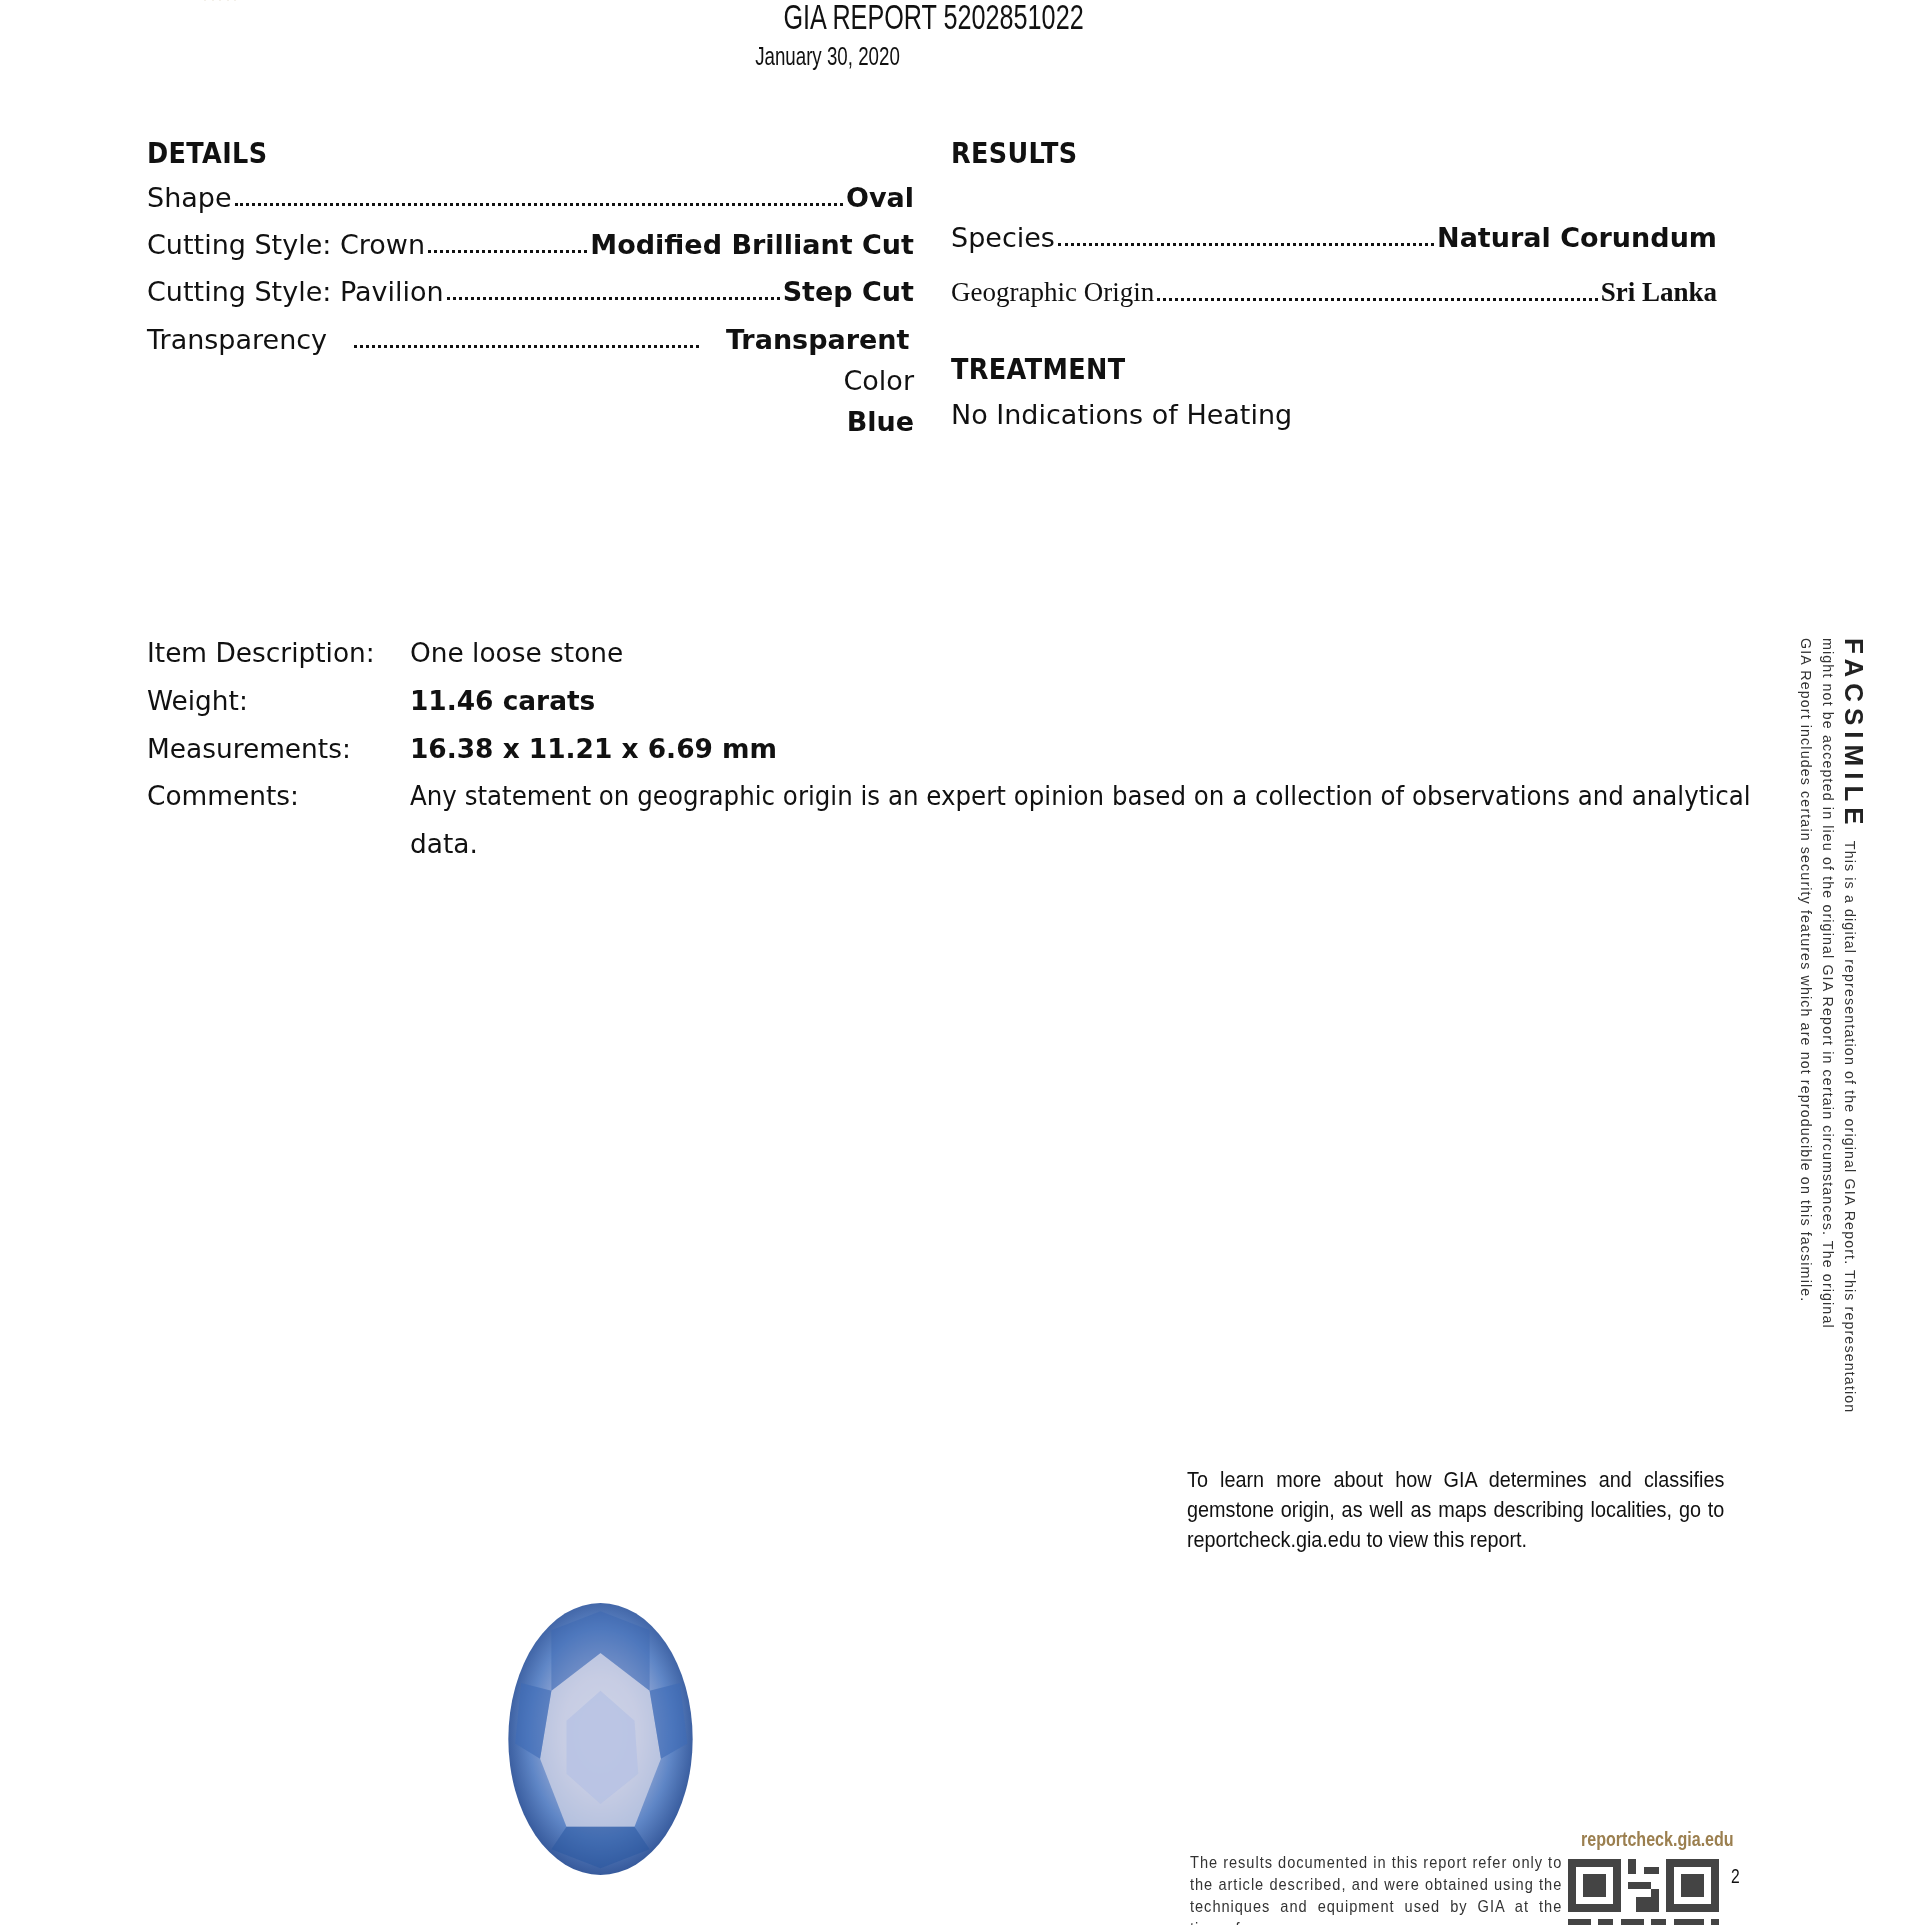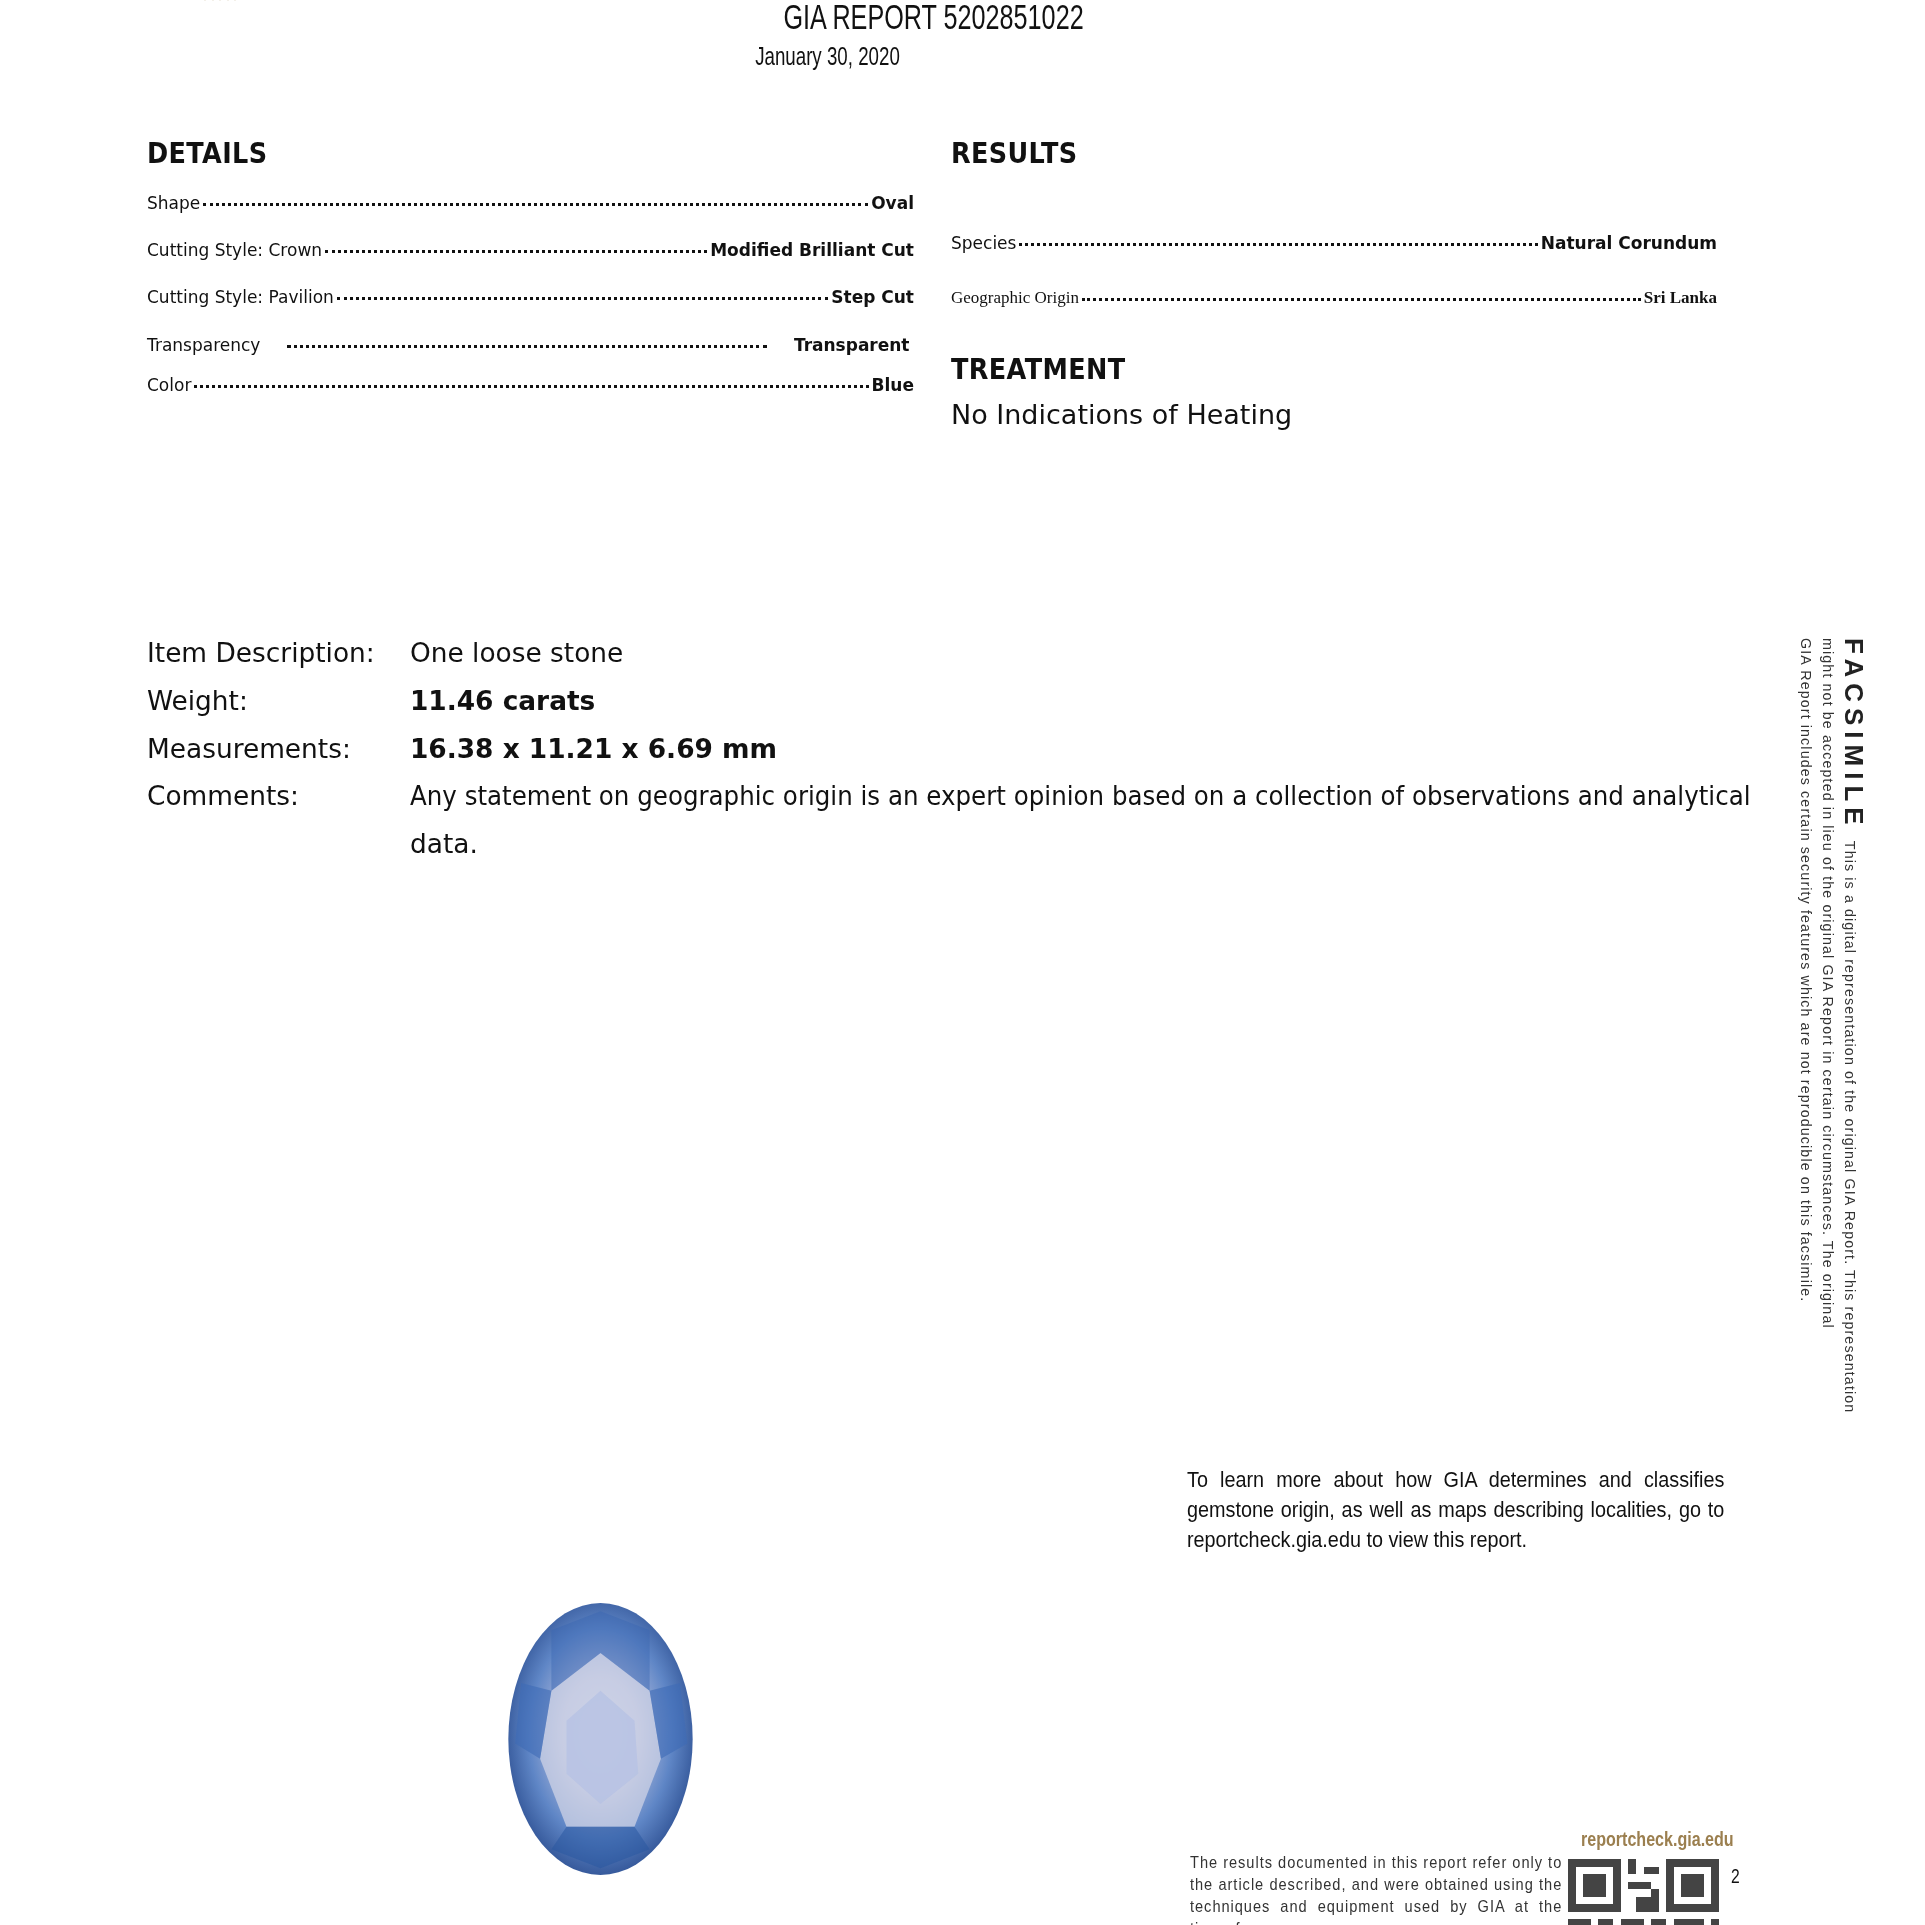--- a/index.html
+++ b/index.html
@@ -4,21 +4,21 @@
 <style>
   html, body { margin:0; padding:0; background:#ffffff; }
   body { width:1926px; height:1926px; position:relative; overflow:hidden; font-family:"DejaVu Sans", sans-serif; color:#111; }
   .abs { position:absolute; }
   .logo-mark { left:202px; top:-6px; width:33px; height:9px; display:flex; gap:1.5px; }
   .logo-mark span { display:block; width:0; height:0; border-left:3px solid transparent; border-right:3px solid transparent; border-top:7.6px solid #c9b99a; }
   .title { left:725px; top:-3px; font-size:35px; white-space:nowrap; transform:scaleX(0.72); font-family:"Liberation Sans", sans-serif; letter-spacing:0px; }
   .date { left:727px; top:41px; font-size:26px; white-space:nowrap; transform:scaleX(0.72); font-family:"Liberation Sans", sans-serif; }
   .section-h { font-size:29px; font-weight:bold; letter-spacing:0.4px; font-family:"DejaVu Sans", sans-serif; transform:scaleX(0.88); transform-origin:left top; white-space:nowrap; }
   .col { position:absolute; }
-  .row { position:absolute; left:0; right:0; height:38px; display:flex; align-items:flex-end; font-size:17px; white-space:nowrap; }
+  .row { position:absolute; left:0; right:0; height:38px; display:flex; align-items:flex-end; font-size:27px; white-space:nowrap; }
   .row .lbl { flex:0 0 auto; font-weight:normal; }
   .row .dots { flex:1 1 auto; border-bottom:3px dotted #111; margin:0 3px 6.8px 3px; height:0; }
   .row .val { flex:0 0 auto; font-weight:bold; }
   .treat-text { font-size:27px; white-space:nowrap; }
   .info-lbl { position:absolute; left:147px; font-size:26.4px; white-space:nowrap; }
   .info-val { position:absolute; left:410px; font-size:26.4px; white-space:nowrap; }
   .info-val.bold { font-weight:bold; }
   .facs { left:1865px; top:638px; width:680px; height:76px; transform:rotate(90deg); transform-origin:left top; font-family:"Liberation Sans", sans-serif; color:#333; }
   .facs .word { font-size:26px; letter-spacing:6px; font-weight:bold; color:#222; }
   .facs .line { font-size:14.3px; letter-spacing:1.1px; white-space:nowrap; line-height:22px; }
@@ -58,21 +58,21 @@
   <div class="row" style="top:94px;">
     <span class="lbl">Cutting Style: Pavilion</span>
     <span class="dots"></span>
     <span class="val">Step Cut</span>
   </div>
   <div class="row" style="top:142px; right:4.5px;gap:24px;">
     <span class="lbl">Transparency</span>
     <span class="dots"></span>
     <span class="val">Transparent</span>
   </div>
-  <div class="row" style="top:182px;">
+  <div class="row" style="top:190px;flex-direction:column;">
     <span class="lbl">Color</span>
     <span class="dots"></span>
     <span class="val">Blue</span>
   </div>
 </div>
 
 <div class="abs section-h" style="left:951px; top:136px;">RESULTS</div>
 <div class="col" style="left:951px; top:175px; width:766px; height:151px;">
   <div class="row" style="top:4px;margin-top:36px;">
     <span class="lbl">Species</span>

